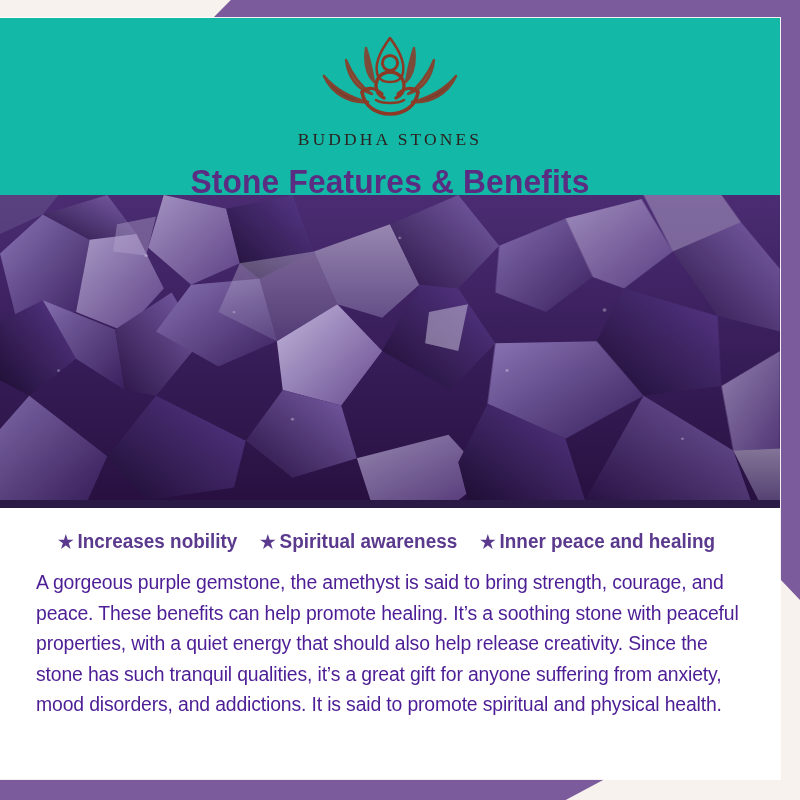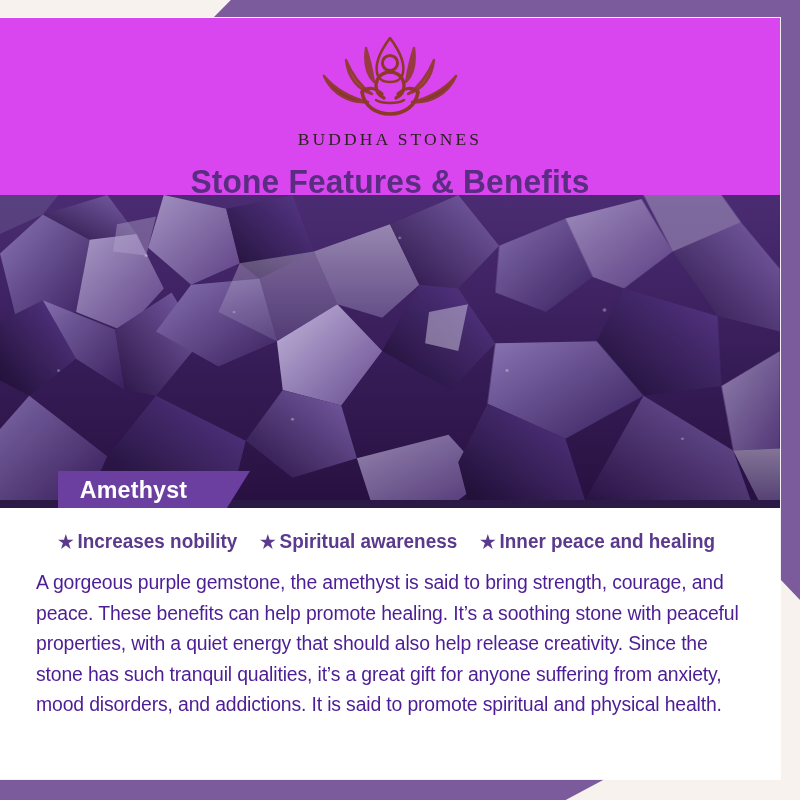--- a/index.html
+++ b/index.html
@@ -48,21 +48,21 @@
     top: 18px; left: 0px; right: 20px; bottom: 21px;
     background: #F7F2EE;
     box-shadow: 0 0 0 1px rgba(255,255,255,0.9);
     overflow: hidden;
   }
 
   
   .header {
     position: absolute; top: 0; left: 0; right: 0;
     height: 224px;
-    background: #d946ef;
+    background: #14b8a6;
     display: flex; flex-direction: column;
     align-items: center; justify-content: flex-start;
   }
   .logo-wrap {
     margin-top: 14px;
     display: flex; flex-direction: column; align-items: center;
   }
   .logo-mark { display:block; }
   .brand-name {
     margin-top: 5px;
@@ -259,23 +259,20 @@
             <circle cx="410" cy="44" r="1.4"></circle>
           <circle cx="620" cy="118" r="1.8"></circle>
             <circle cx="300" cy="230" r="1.5"></circle>
           <circle cx="700" cy="250" r="1.3"></circle>
             <circle cx="60" cy="180" r="1.4"></circle>
           <circle cx="520" cy="180" r="1.5"></circle>
             <circle cx="240" cy="120" r="1.2"></circle>
         </g>
       </svg>
 
-      <div class="stone-label">
-        <span>Amethyst</span>
-      </div>
     </div>
 
     <div class="content">
       <div class="benefits">
         <div class="benefit">
           <span class="star">★</span>
           <span>Increases nobility</span>
         </div>
         <div class="benefit">
           <span class="star">★</span>

